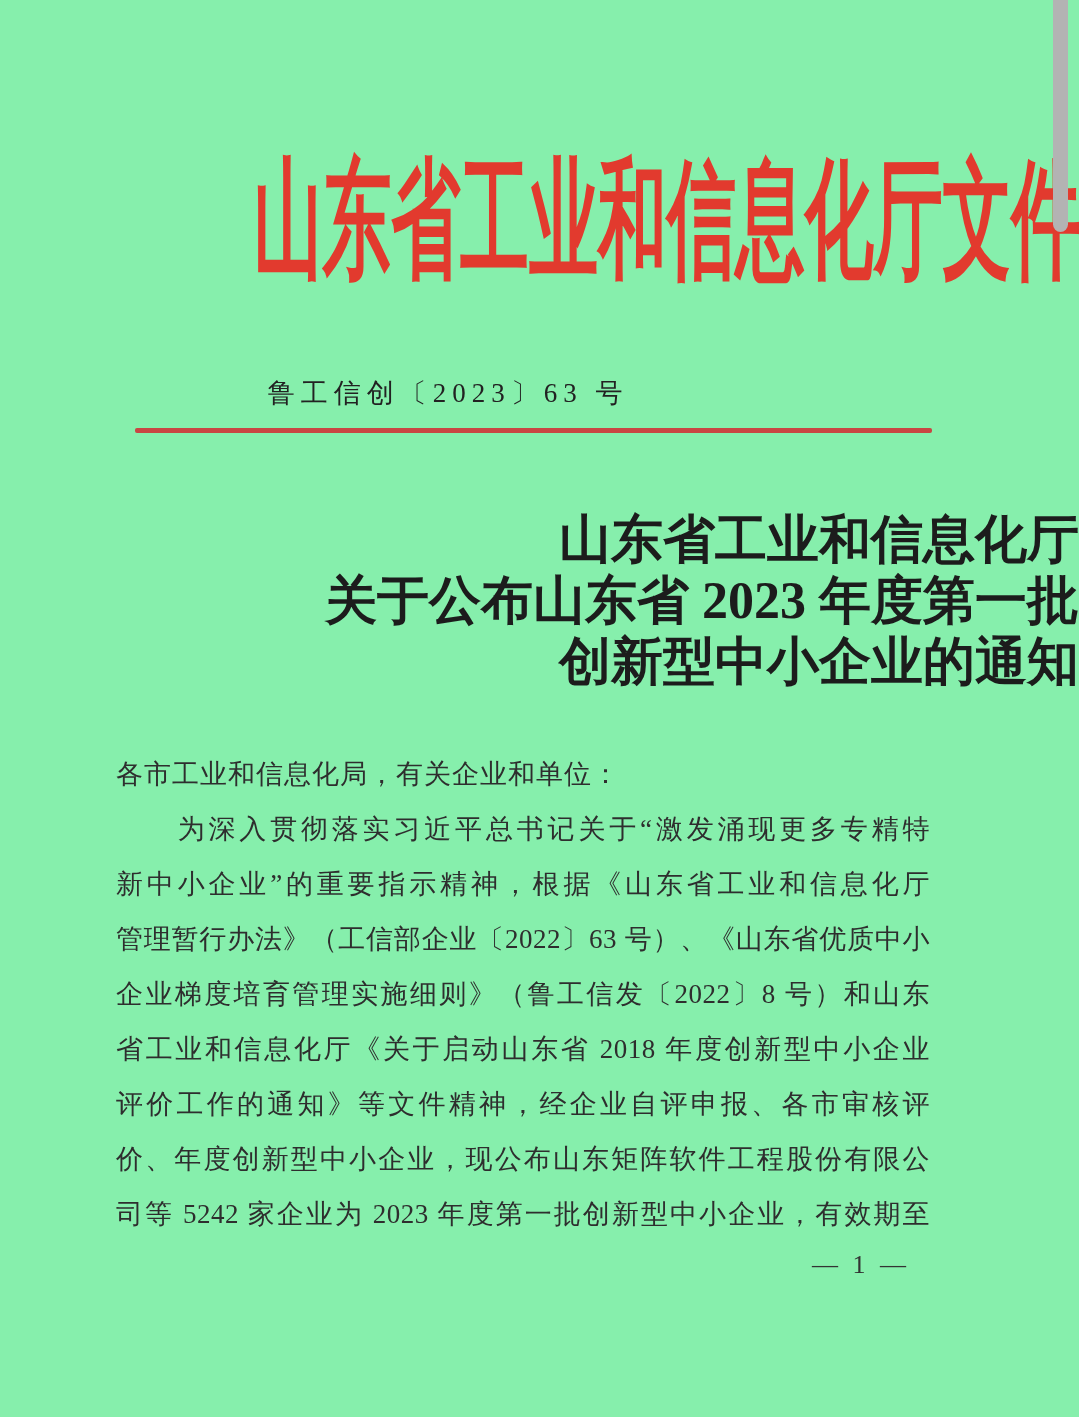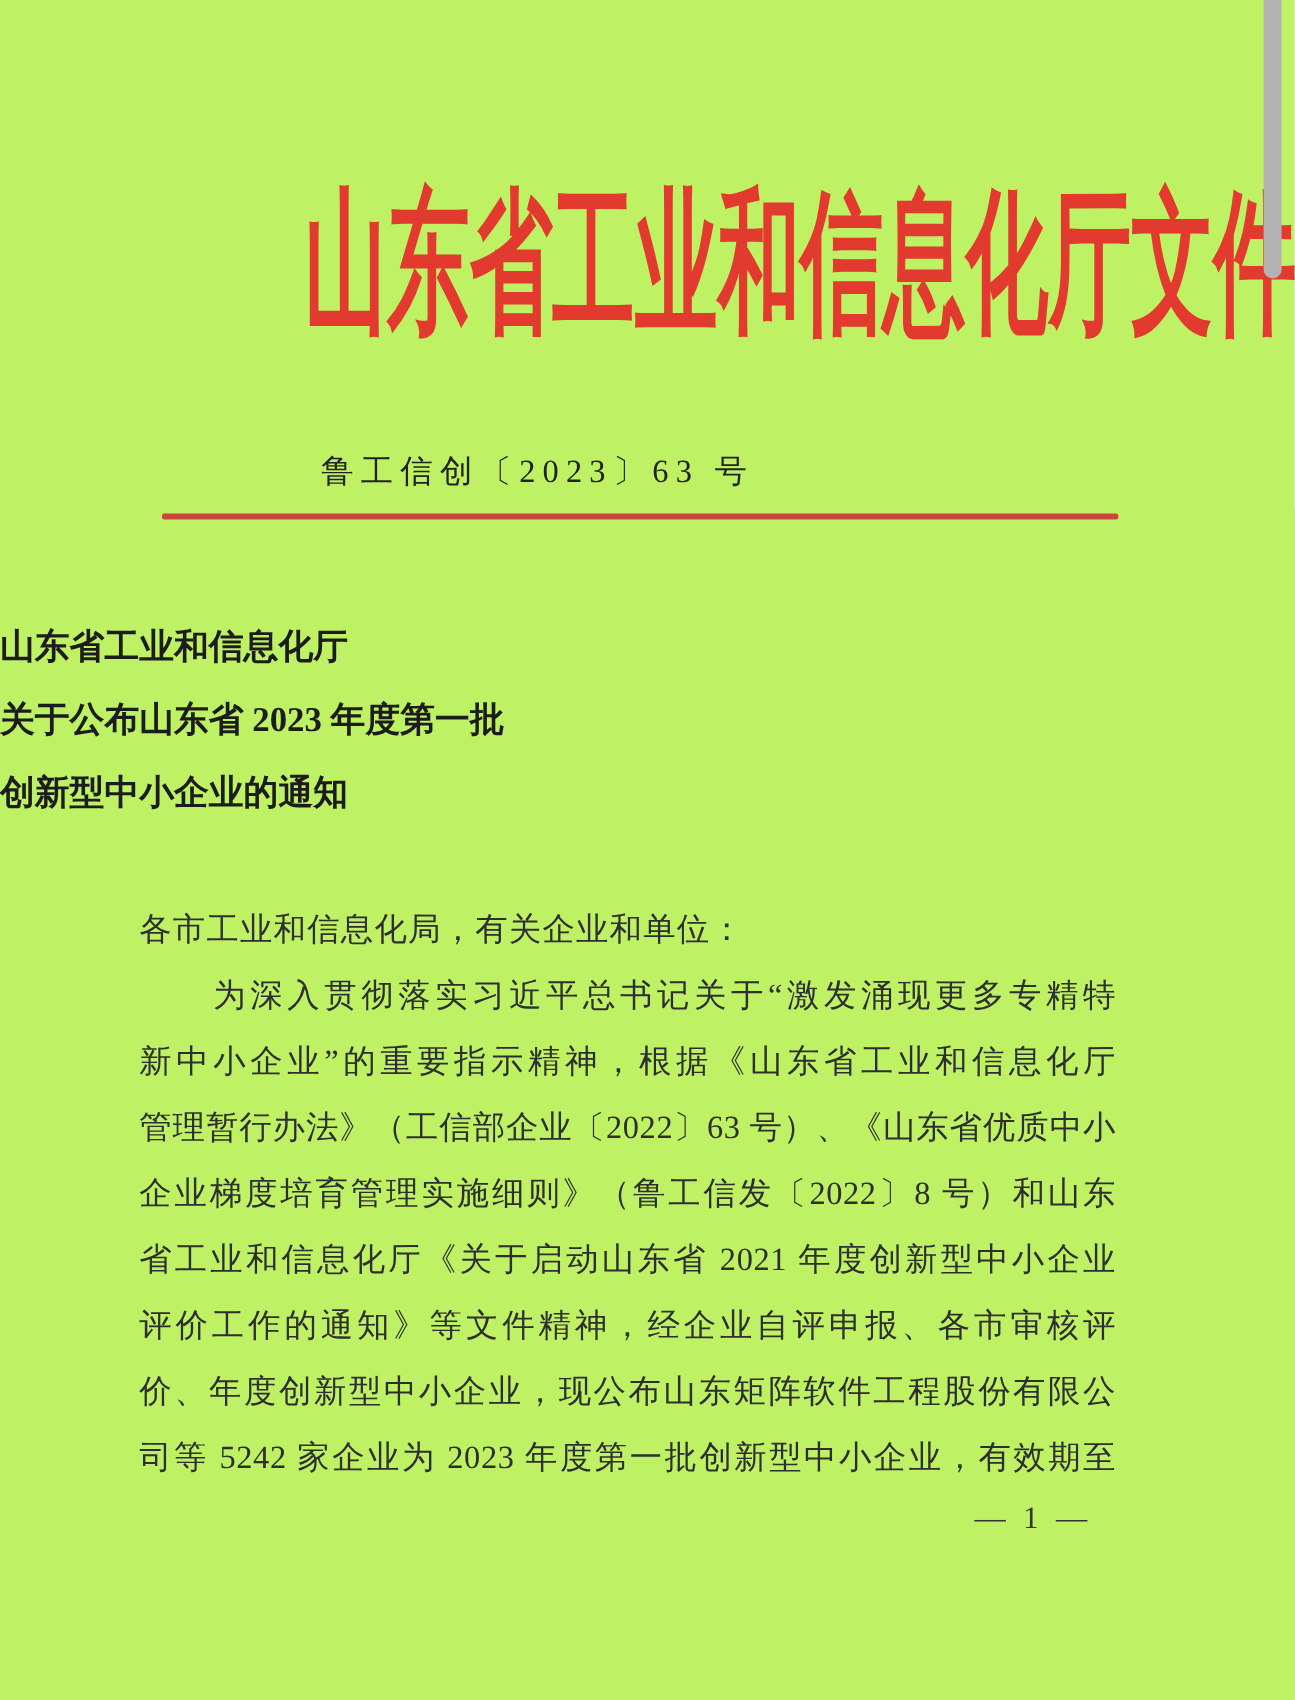--- a/index.html
+++ b/index.html
@@ -6,21 +6,21 @@
     --header_red:#e23a2e;
     --rule_red:#c94643;
     --ink:#1c1c1c;
     --body_ink:#2e2e2e;
     --scrollbar_gray:#b3b3b3;
   }
   *{margin:0;padding:0;box-sizing:border-box;}
   html,body{width:1079px;height:1417px;background:#ffffff;overflow:hidden;}
   body{font-family:"Liberation Serif","DejaVu Serif",serif;position:relative;}
 
-  .page{position:absolute;inset:0;background:#bef264;}
+  .page{position:absolute;inset:0;background:#86efac;}
 
   
   .header-banner{
     position:absolute;top:150px;left:0;width:1079px;height:140px;
     line-height:140px;text-align:center;white-space:nowrap;
     font-size:130px;font-weight:700;color:var(--header_red);
     transform:scaleX(0.53);transform-origin:50% 50%;
     letter-spacing:0px;
   }
 
@@ -32,22 +32,22 @@
   }
 
   
   .red-rule{
     position:absolute;top:428px;left:135px;width:797px;height:5px;
     background:var(--rule_red);border-radius:2px;
   }
 
   
   .doc-title{
-    position:absolute;top:509px;left:0;width:1079px;text-align:left;
-    font-weight:700;color:var(--ink);font-size:29px;line-height:61px;
+    position:absolute;top:509px;left:0;width:1079px;text-align:right;
+    font-weight:700;color:var(--ink);font-size:52px;line-height:61px;
   }
 
   
   .body-text{
     position:absolute;top:747px;left:116px;width:814px;
     font-size:27px;color:var(--body_ink);
   }
   .salutation{
     height:55px;line-height:55px;text-align:left;letter-spacing:1px;
   }
@@ -87,21 +87,21 @@
     <div>关于公布山东省 2023 年度第一批</div>
     <div>创新型中小企业的通知</div>
   </div>
 
   <div class="body-text">
     <div class="salutation">各市工业和信息化局，有关企业和单位：</div>
     <div class="para-line">　　为深入贯彻落实习近平总书记关于“激发涌现更多专精特</div>
     <div class="para-line">新中小企业”的重要指示精神，根据《山东省工业和信息化厅</div>
     <div class="para-line">管理暂行办法》（工信部企业〔2022〕63 号）、《山东省优质中小</div>
     <div class="para-line">企业梯度培育管理实施细则》（鲁工信发〔2022〕8 号）和山东</div>
-    <div class="para-line">省工业和信息化厅《关于启动山东省 2021 年度创新型中小企业</div>
+    <div class="para-line">省工业和信息化厅《关于启动山东省 2018 年度创新型中小企业</div>
     <div class="para-line">评价工作的通知》等文件精神，经企业自评申报、各市审核评</div>
     <div class="para-line">价、年度创新型中小企业，现公布山东矩阵软件工程股份有限公</div>
     <div class="para-line">司等 5242 家企业为 2023 年度第一批创新型中小企业，有效期至</div>
   </div>
 
   <div class="page-number">— 1 —</div>
 
   <div class="scrollbar-thumb"></div>
 
 </div>

